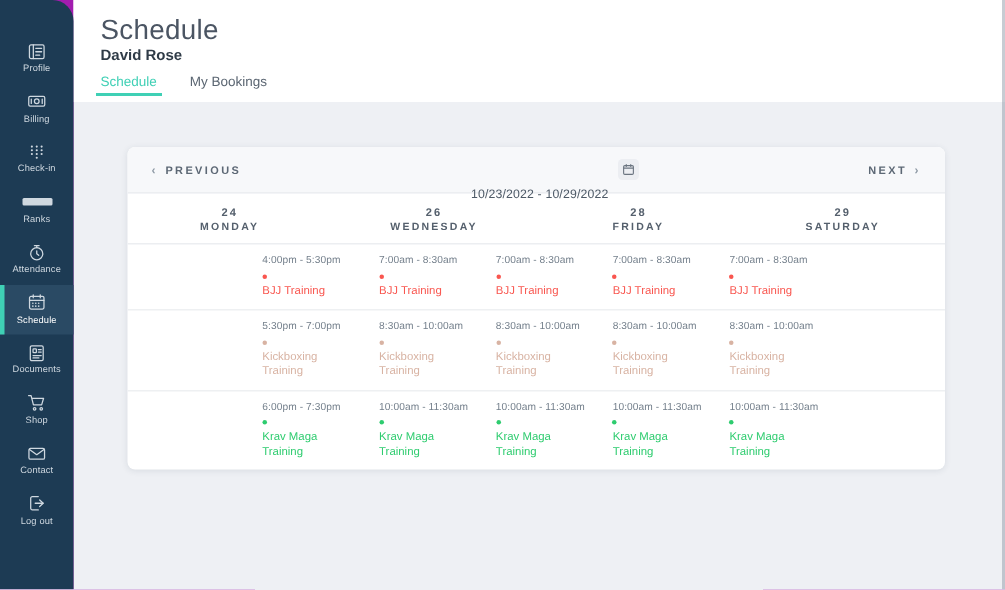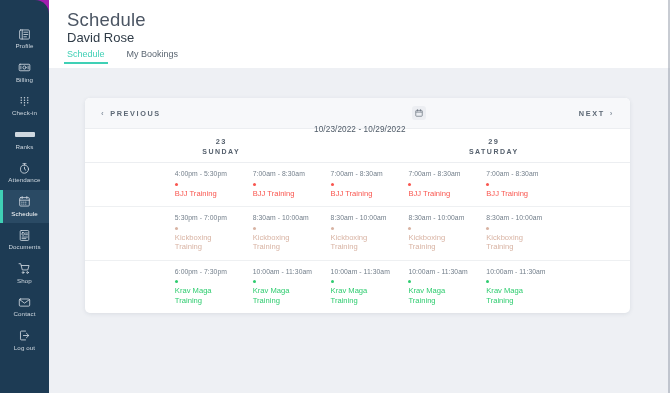--- a/index.html
+++ b/index.html
@@ -88,22 +88,22 @@
     padding: 9px 0 0 18px;
   }
   .page-title {
     font-size: 18.5px;
     font-weight: 400;
     color: #4b5563;
     letter-spacing: .2px;
     line-height: 22px;
   }
   .user-name {
-    font-size: 13px;
-    font-weight: normal;
+    font-size: 10px;
+    font-weight: bold;
     color: #2f3b47;
     margin-top: 1px;
     line-height: 11px;
   }
   .tabs {
     margin-top: 6px;
     display: flex;
     gap: 22px;
   }
   .tab {
@@ -361,22 +361,30 @@
         </div>
 
         <div class="nav-btn">
           <span>NEXT</span>
           <span class="chev">›</span>
         </div>
       </div>
 
       <div class="days-row" id="days-row">
           <div class="day-head">
-            <span class="day-num">23</span>
-            <span class="day-name">SUNDAY</span>
+            <span class="day-num">24</span>
+            <span class="day-name">MONDAY</span>
+          </div>
+          <div class="day-head">
+            <span class="day-num">26</span>
+            <span class="day-name">WEDNESDAY</span>
+          </div>
+          <div class="day-head">
+            <span class="day-num">28</span>
+            <span class="day-name">FRIDAY</span>
           </div>
           <div class="day-head">
             <span class="day-num">29</span>
             <span class="day-name">SATURDAY</span>
           </div>
         </div>
 
       <div id="event-rows">
           <div class="ev-row">
             <div class="ev-cell"></div>

